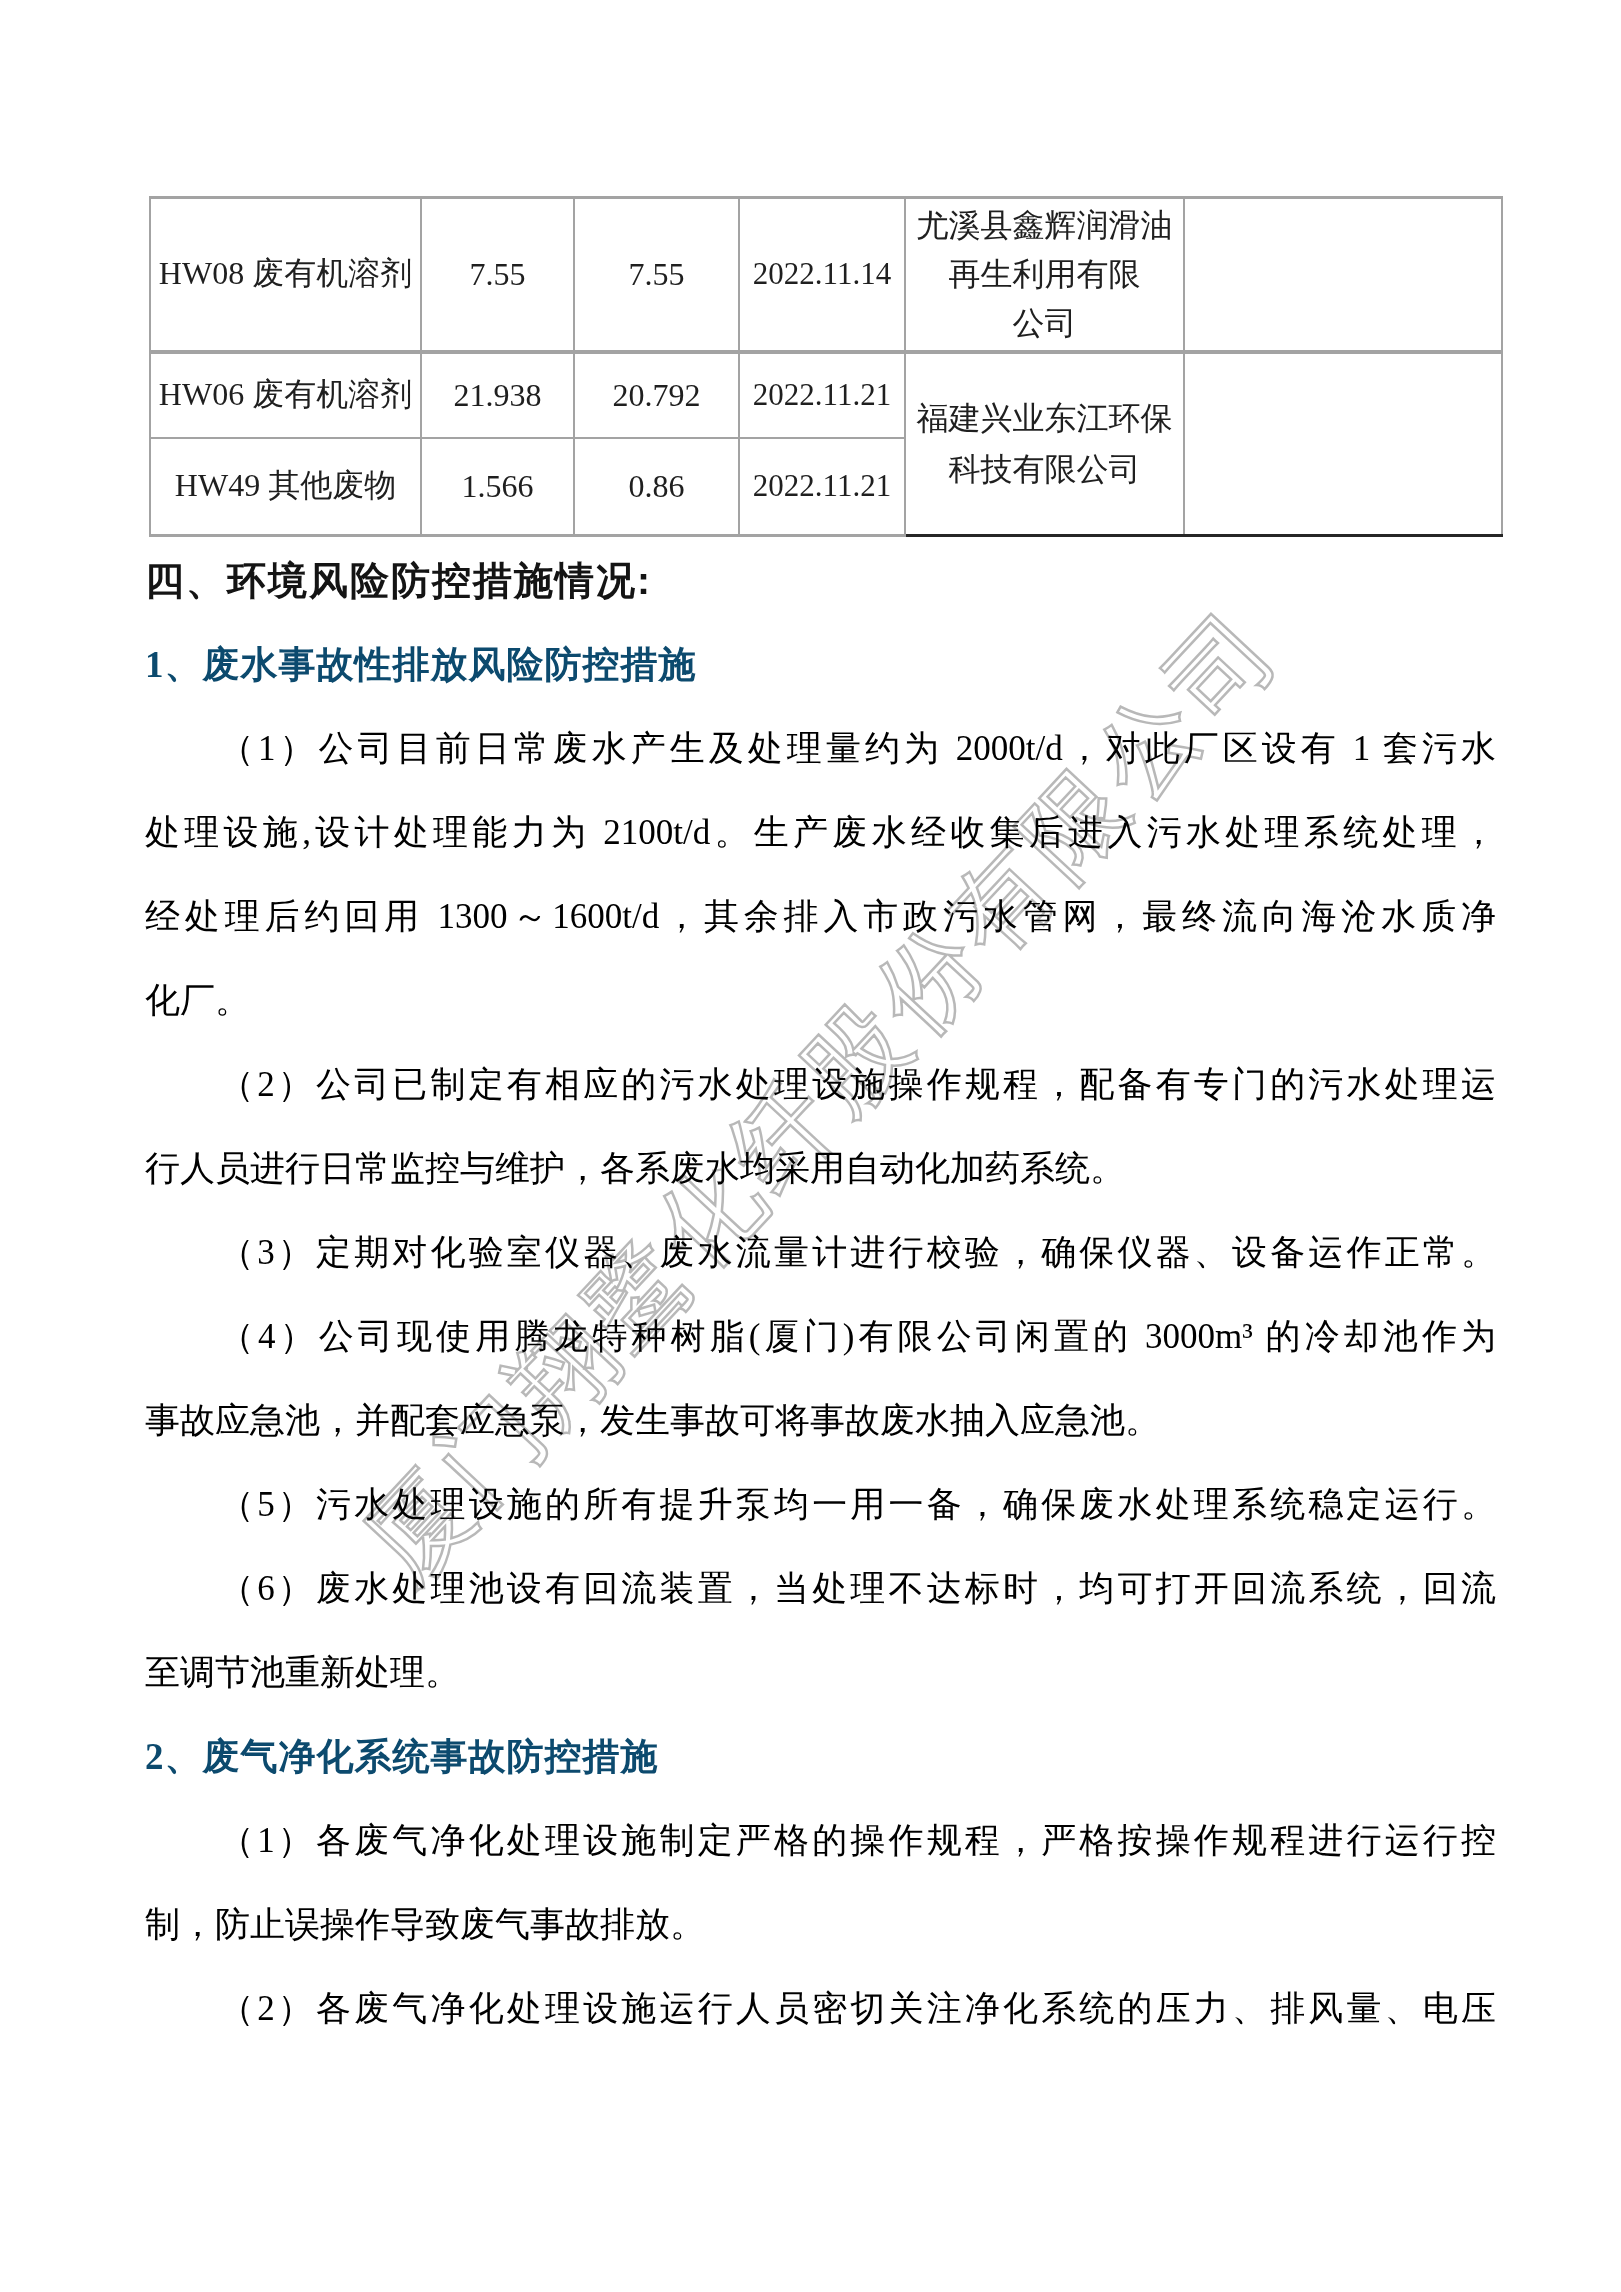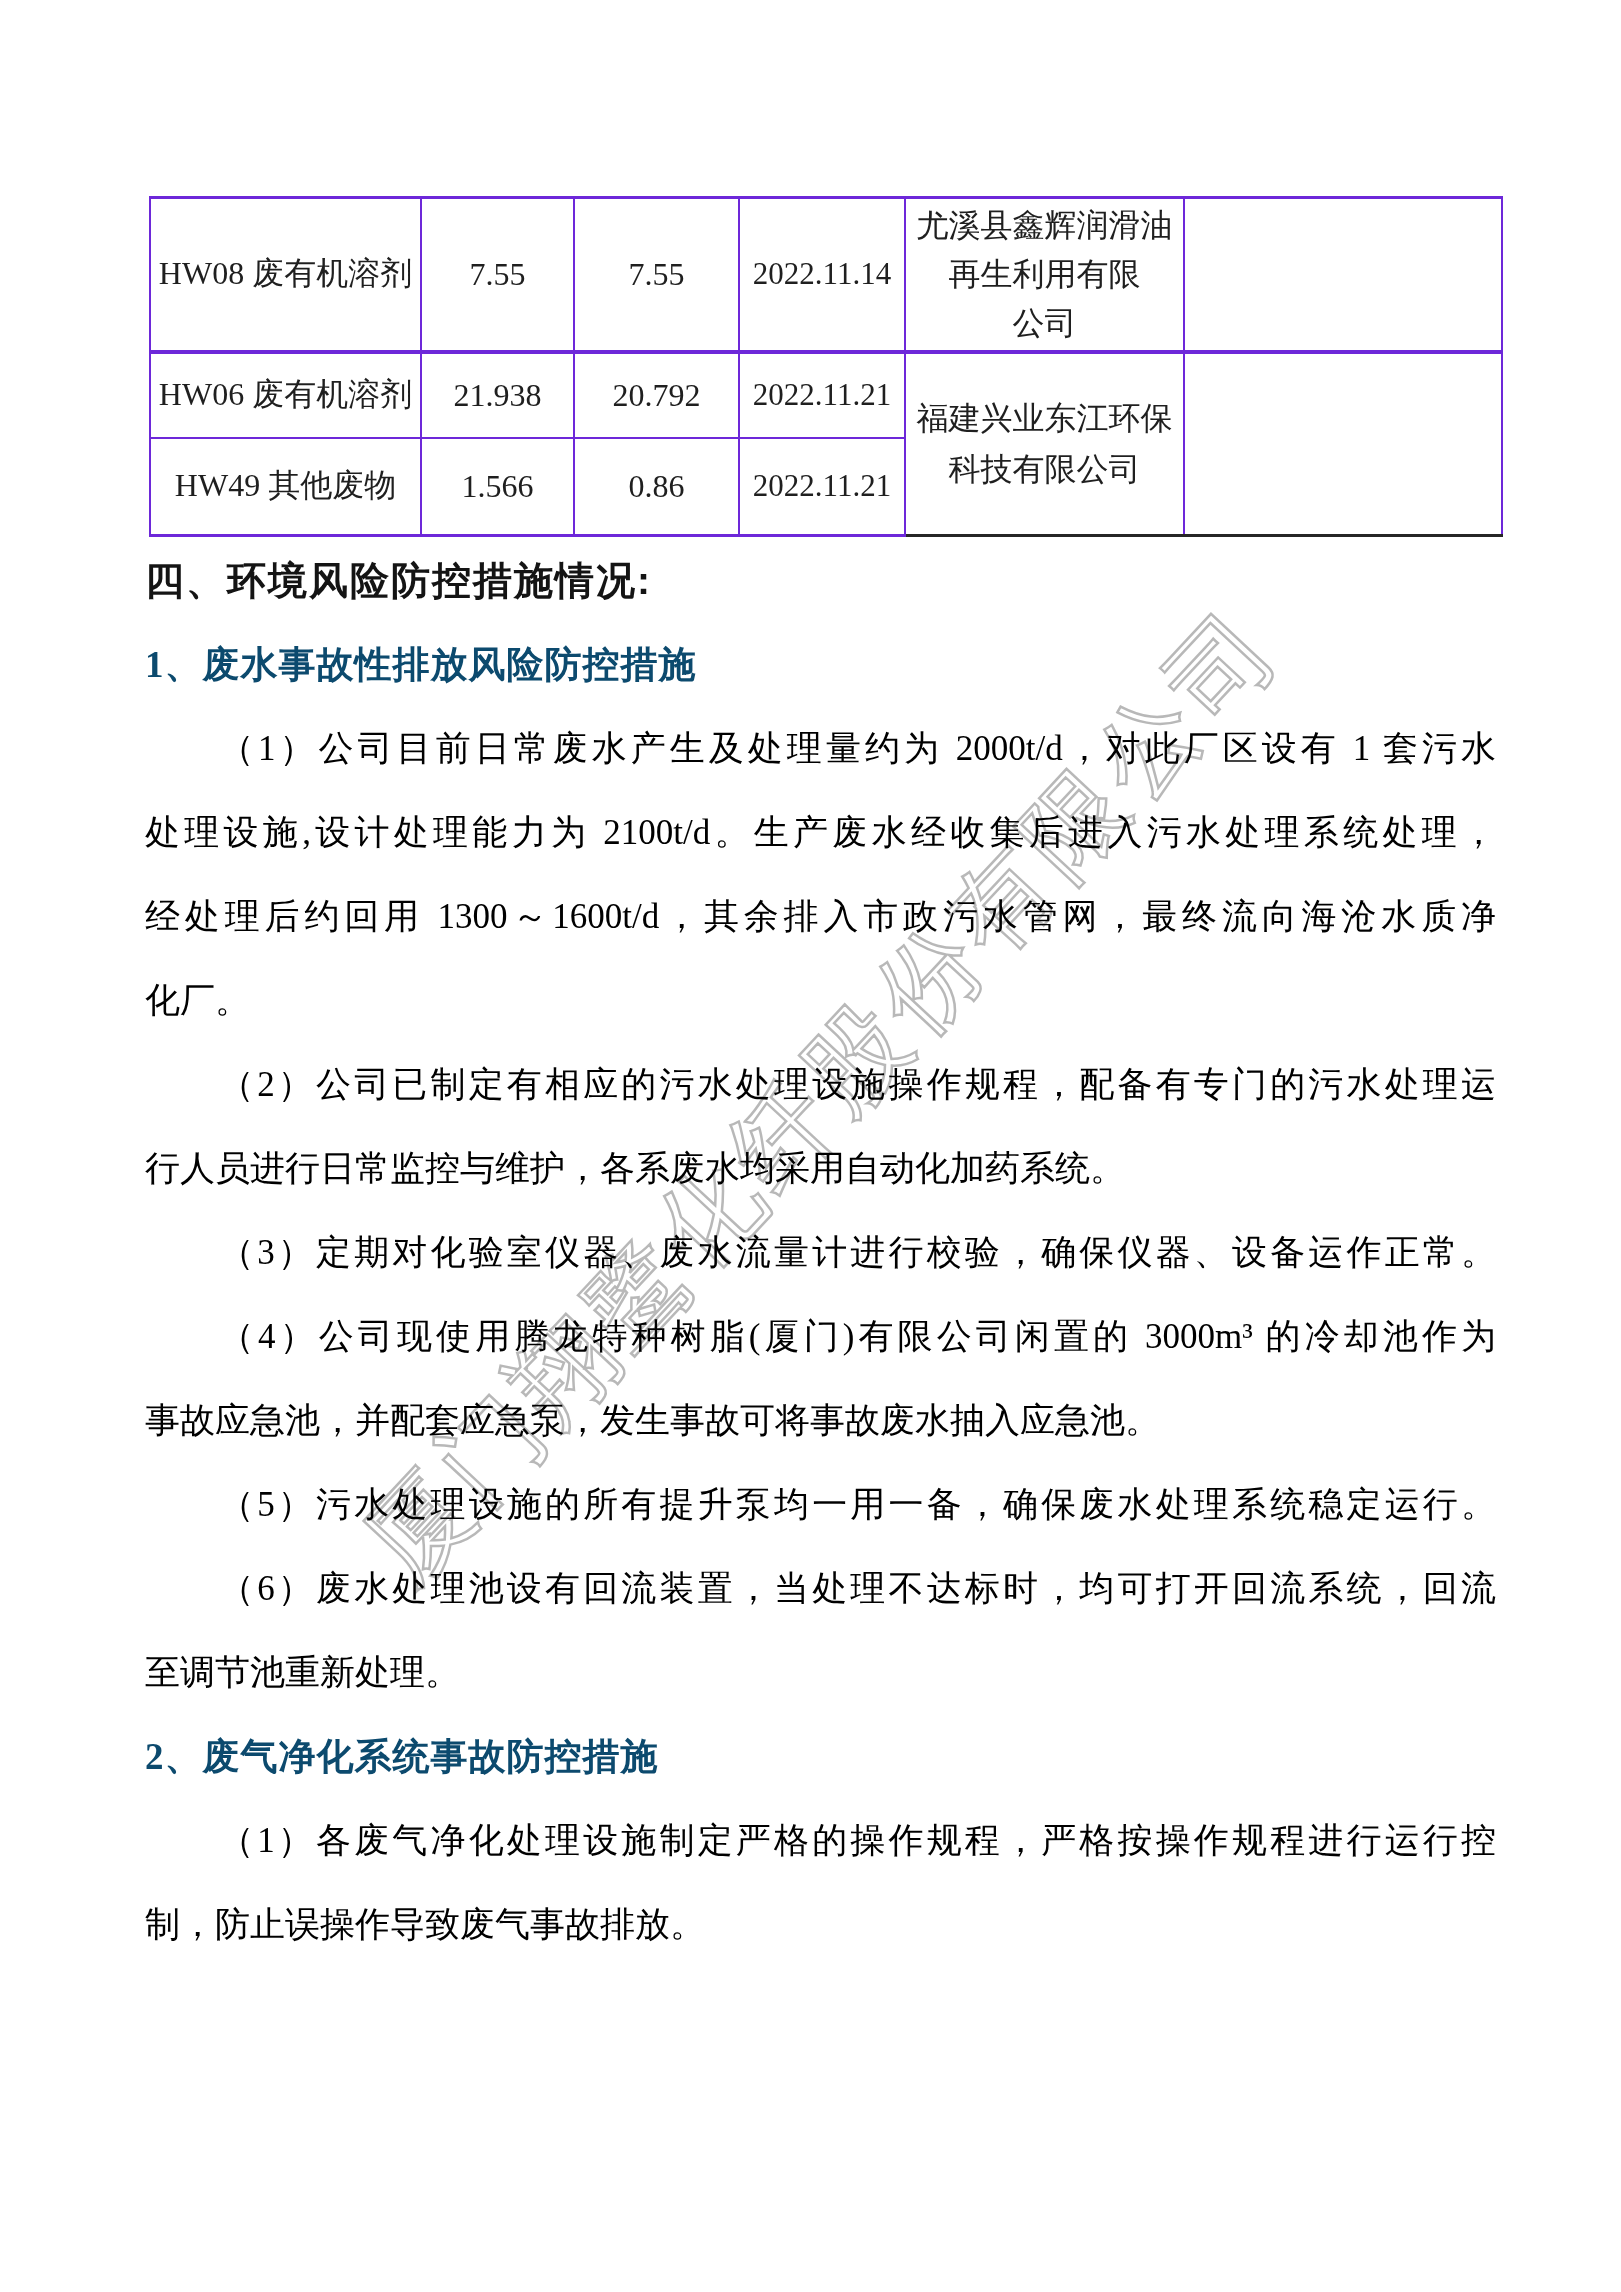--- a/index.html
+++ b/index.html
@@ -39,21 +39,21 @@
     position: absolute;
     left: 149px; top: 196px;
     width: 1351px;
     border-collapse: collapse;
     table-layout: fixed;
     z-index: 1;
     font-size: 32px;
     color: #1f1f1f;
   }
   table.hwtable td {
-    border: 2px solid #6d28d9;
+    border: 2px solid #a3a3a3;
     padding: 0;
     text-align: center;
     vertical-align: middle;
     overflow: hidden;
   }
   table.hwtable { border: 2.9px solid #262626; border-top-width: 3.9px; border-bottom-width: 3.9px; }
   tr.r1  { height: 154px; }
   tr.r2  { height: 86px; margin-left: 27px; }
   tr.r3  { height: 98px; }
   tr.r1 td { border-top-width: 3.9px; border-bottom-width: 4.9px; }
@@ -152,16 +152,17 @@
       <div class="line">行人员进行日常监控与维护，各系废水均采用自动化加药系统。</div>
       <div class="line indent full">（3）定期对化验室仪器、废水流量计进行校验，确保仪器、设备运作正常。</div>
       <div class="line indent full">（4）公司现使用腾龙特种树脂(厦门)有限公司闲置的 3000m³ 的冷却池作为</div>
       <div class="line">事故应急池，并配套应急泵，发生事故可将事故废水抽入应急池。</div>
       <div class="line indent full">（5）污水处理设施的所有提升泵均一用一备，确保废水处理系统稳定运行。</div>
       <div class="line indent full">（6）废水处理池设有回流装置，当处理不达标时，均可打开回流系统，回流</div>
       <div class="line">至调节池重新处理。</div>
       <div class="h3">2、废气净化系统事故防控措施</div>
       <div class="line indent full">（1）各废气净化处理设施制定严格的操作规程，严格按操作规程进行运行控</div>
       <div class="line">制，防止误操作导致废气事故排放。</div>
+      <div class="line indent full">（2）各废气净化处理设施运行人员密切关注净化系统的压力、排风量、电压</div>
     </div>
 
 </div>
 
 
 </body></html>

